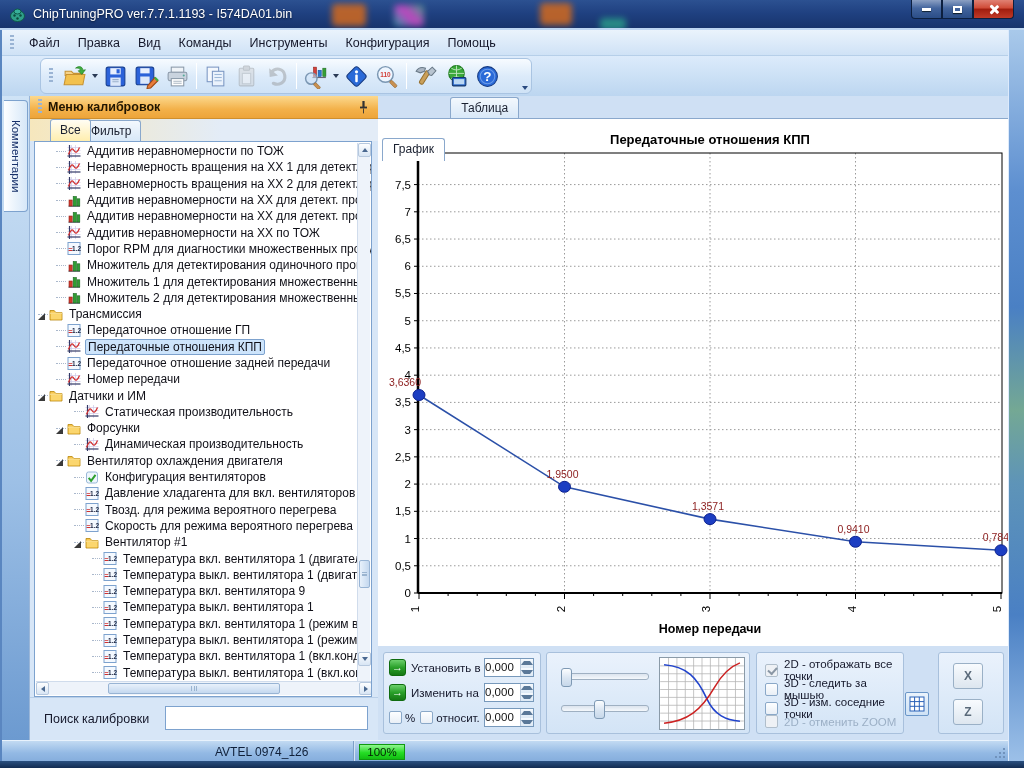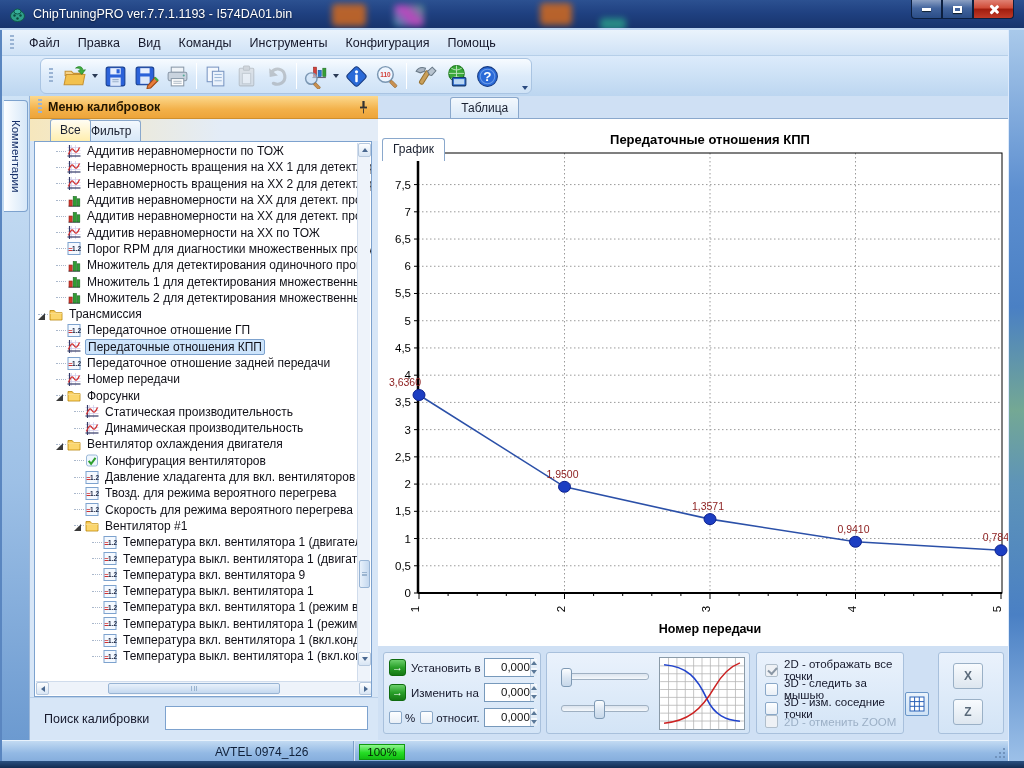--- a/index.html
+++ b/index.html
@@ -116,21 +116,21 @@
   .controls { position:absolute; left:0; top:550px; width:630px; height:94px; background:#cfe0f4; }
   .group { position:absolute; top:6px; height:82px; background:linear-gradient(#eaf2fc,#d3e4f6);
     border:1px solid #a8c0dc; border-radius:3px; }
   .g1 { left:5px; width:158px; } .g2 { left:168px; width:204px; } .g3 { left:378px; width:148px; } .g4 { left:560px; width:66px; }
   .crow { position:absolute; left:5px; display:flex; align-items:center; }
   .green-btn { width:17px; height:17px; border-radius:3px; border:1px solid #0f6c0f;
     background:linear-gradient(#6cd06c,#2aa02a 50%,#157815); display:flex; align-items:center; justify-content:center;
     color:#fff; font-size:11px; font-weight:bold; line-height:1; }
   .clabel { font-size:11.5px; color:#15182b; margin-left:5px; }
   .spin { position:absolute; right:6px; width:50px; height:19px; background:#fff; border:1px solid #7799bb; display:flex; }
-  .spin .val { flex:1; font-size:11.5px; padding:2px 0 0 16px; color:#111; }
+  .spin .val { flex:1; font-size:11.5px; padding:2px 0 0 0; color:#111; }
   .spin .arrows { width:13px; border-left:1px solid #b8c8da; display:flex; flex-direction:column; }
   .spin .arrows div { flex:1; display:flex; align-items:center; justify-content:center; background:linear-gradient(#f6fafe,#dde9f5); }
   .tri-u3 { border-left:3px solid transparent; border-right:3px solid transparent; border-bottom:4px solid #5a7898; }
   .tri-d3 { border-left:3px solid transparent; border-right:3px solid transparent; border-top:4px solid #5a7898; }
   .cb { width:13px; height:13px; background:linear-gradient(#fdfeff,#e9eff6); border:1px solid #8aa8c8; border-radius:2px;
     position:relative; flex:none; }
   .cb.checked:after { content:""; position:absolute; left:2px; top:2px; width:7px; height:4px;
     border-left:2px solid #8a97a5; border-bottom:2px solid #8a97a5; transform:rotate(-48deg); }
   .cb.dis { background:#eef1f5; border-color:#b0becb; }
   .slider { position:absolute; height:7px; background:linear-gradient(#dce4ee,#f4f8fc); border:1px solid #9fb0c2; border-radius:3px; }
@@ -548,47 +548,61 @@
                 <path d="M0 2.5h13 M0 5.5h13 M0 8.5h13" stroke="#cfc8ea" stroke-width="0.7"></path>
                 <path d="M4 0v13 M8 0v13" stroke="#cfc8ea" stroke-width="0.7"></path>
                 <path d="M2 0 V13" stroke="#333a66" stroke-width="1.2"></path>
                 <path d="M0 11 H13" stroke="#333a66" stroke-width="1.2"></path>
                 <path d="M1 9.5 Q4 1 6.5 5.5 T12 2.5" stroke="#d03030" fill="none" stroke-width="1.3"></path>
               </svg>
             </div>
             <span class="lbl">Номер передачи</span>
           </div>
           <div class="trow">
-            <div class="stub" style="left: 21px;"></div>
-            <div class="exp" style="margin-left: 20px;"><svg viewBox="0 0 9 9">
+            <div class="stub" style="left: 3px;"></div>
+            <div class="exp" style="margin-left: 2px;"><svg viewBox="0 0 9 9">
                 <polygon points="8,1 8,8 1,8" fill="#3a3a3a"></polygon>
               </svg></div>
             <div class="ticon">
               <svg viewBox="0 0 14 13">
                 <path d="M1 2.5 h4.2 l1.6 2 H13 v7.5 H1 Z" fill="#f7c64e" stroke="#b8860b" stroke-width="0.8"></path>
                 <path d="M1 5.2 H13" stroke="#fde9a8" stroke-width="1"></path>
                 <rect x="1.8" y="5.8" width="10.6" height="5.5" fill="#fbd66e"></rect>
               </svg>
             </div>
-            <span class="lbl">Форсунки</span>
+            <span class="lbl">Датчики и ИМ</span>
           </div>
           <div class="trow">
             <div class="stub" style="left: 39px;"></div>
             <div style="width: 50px; flex: 0 0 auto;"></div>
             <div class="ticon">
               <svg viewBox="0 0 13 13">
                 <rect width="13" height="13" fill="#fff"></rect>
                 <path d="M0 2.5h13 M0 5.5h13 M0 8.5h13" stroke="#cfc8ea" stroke-width="0.7"></path>
                 <path d="M4 0v13 M8 0v13" stroke="#cfc8ea" stroke-width="0.7"></path>
                 <path d="M2 0 V13" stroke="#333a66" stroke-width="1.2"></path>
                 <path d="M0 11 H13" stroke="#333a66" stroke-width="1.2"></path>
                 <path d="M1 9.5 Q4 1 6.5 5.5 T12 2.5" stroke="#d03030" fill="none" stroke-width="1.3"></path>
               </svg>
             </div>
             <span class="lbl">Статическая производительность</span>
+          </div>
+          <div class="trow">
+            <div class="stub" style="left: 21px;"></div>
+            <div class="exp" style="margin-left: 20px;"><svg viewBox="0 0 9 9">
+                <polygon points="8,1 8,8 1,8" fill="#3a3a3a"></polygon>
+              </svg></div>
+            <div class="ticon">
+              <svg viewBox="0 0 14 13">
+                <path d="M1 2.5 h4.2 l1.6 2 H13 v7.5 H1 Z" fill="#f7c64e" stroke="#b8860b" stroke-width="0.8"></path>
+                <path d="M1 5.2 H13" stroke="#fde9a8" stroke-width="1"></path>
+                <rect x="1.8" y="5.8" width="10.6" height="5.5" fill="#fbd66e"></rect>
+              </svg>
+            </div>
+            <span class="lbl">Форсунки</span>
           </div>
           <div class="trow">
             <div class="stub" style="left: 39px;"></div>
             <div style="width: 50px; flex: 0 0 auto;"></div>
             <div class="ticon">
               <svg viewBox="0 0 13 13">
                 <rect width="13" height="13" fill="#fff"></rect>
                 <path d="M0 2.5h13 M0 5.5h13 M0 8.5h13" stroke="#cfc8ea" stroke-width="0.7"></path>
                 <path d="M4 0v13 M8 0v13" stroke="#cfc8ea" stroke-width="0.7"></path>
                 <path d="M2 0 V13" stroke="#333a66" stroke-width="1.2"></path>

